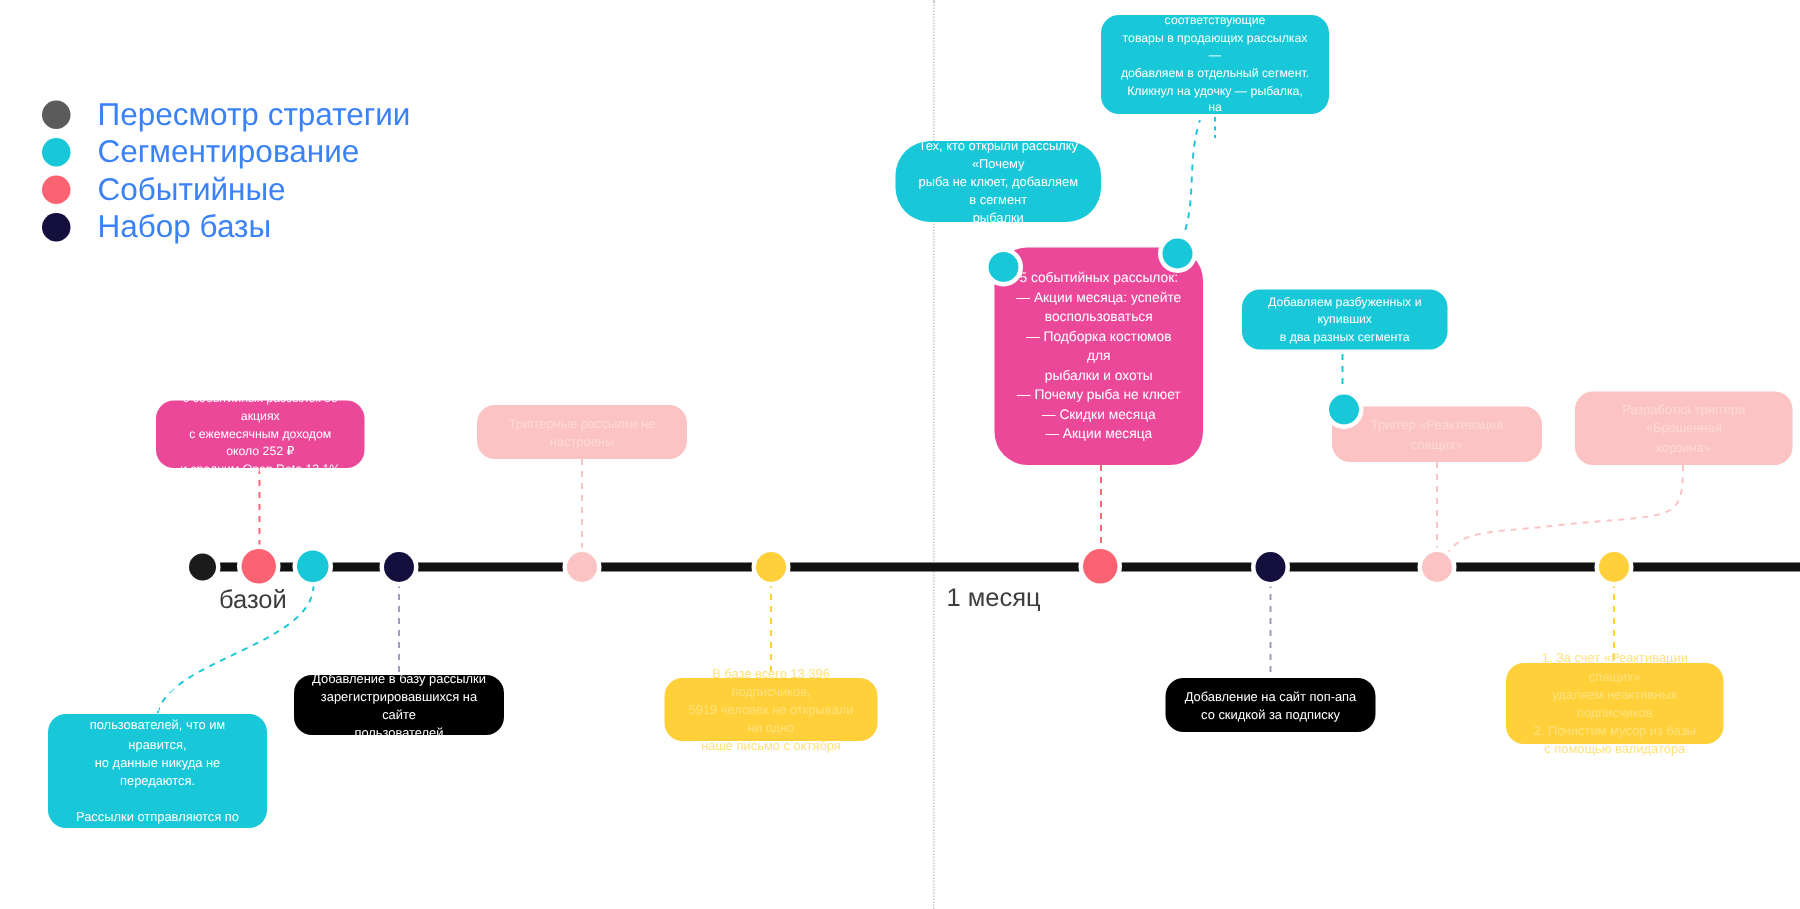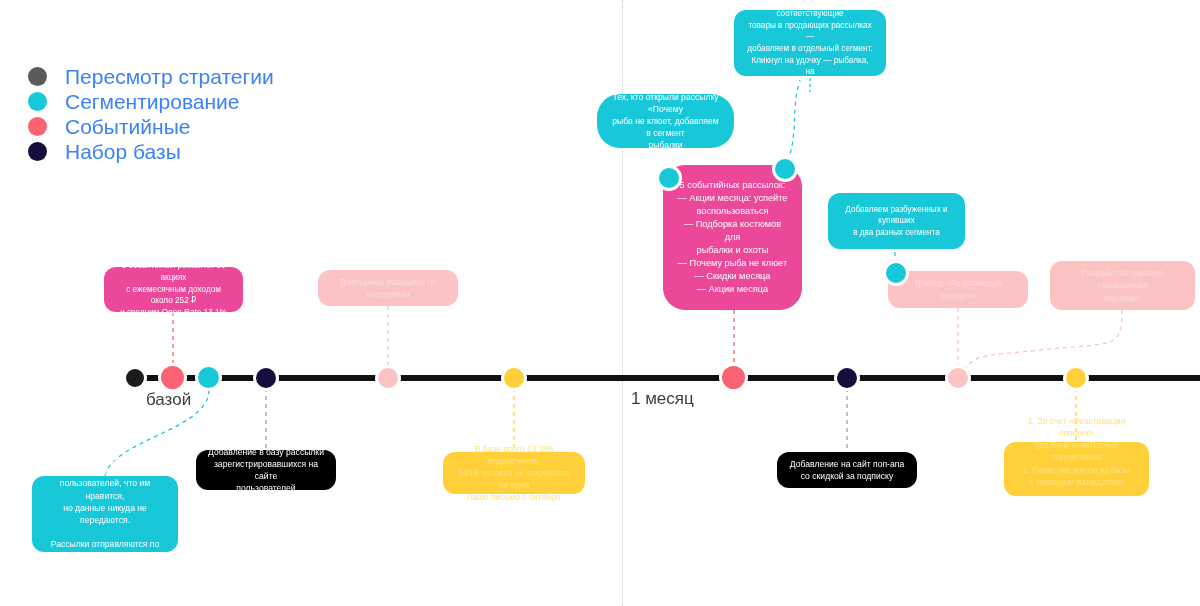--- a/index.html
+++ b/index.html
@@ -173,40 +173,40 @@
   </div>
 
   <div class="card c-cyan t-xs pad-a" style="left:734px;top:10px;width:152px;height:66px;">
     <span>Тех, кто кликал на соответствующие
 товары в продающих рассылках —
 добавляем в отдельный сегмент.
 Кликнул на удочку — рыбалка, на
 палатку — туристы</span>
   </div>
 
-  <div class="card c-cyan t-xs pad-a" style="left:828px;top:193px;width:137px;height:56px;">
+  <div class="card c-cyan t-xs pad-a" style="left:828px;top:193px;width:137px;height:40px;">
     <span>Добавляем разбуженных и купивших
 в два разных сегмента</span>
   </div>
 
   <div class="card c-pink t-sm pad-a" style="left:888px;top:271px;width:140px;height:37px;">
     <span>Триггер «Реактивация спящих»</span>
   </div>
 
   <div class="card c-pink t-sm pad-a" style="left:1050px;top:261px;width:145px;height:49px;">
     <span>Разработка триггера «Брошенная
 корзина»</span>
   </div>
 
   <div class="card c-navy t-sm pad-a" style="left:777px;top:452px;width:140px;height:36px;">
     <span>Добавление на сайт поп-апа
 со скидкой за подписку</span>
   </div>
 
-  <div class="card c-yellow t-sm pad-a" style="left:1004px;top:442px;width:145px;height:54px;align-items:flex-end;">
+  <div class="card c-yellow t-sm pad-a" style="left:1004px;top:442px;width:145px;height:54px;">
     <span>1. За счет «Реактивации спящих»
 удаляем неактивных подписчиков
 2. Почистим мусор из базы
 с помощью валидатора</span>
   </div>
 
   <div class="node" style="left:659px;top:168px;width:20px;height:20px;background:#18c8d8;"></div>
   <div class="node" style="left:775px;top:159px;width:20px;height:20px;background:#18c8d8;"></div>
   <div class="node" style="left:886px;top:263px;width:20px;height:20px;background:#18c8d8;"></div>
 

